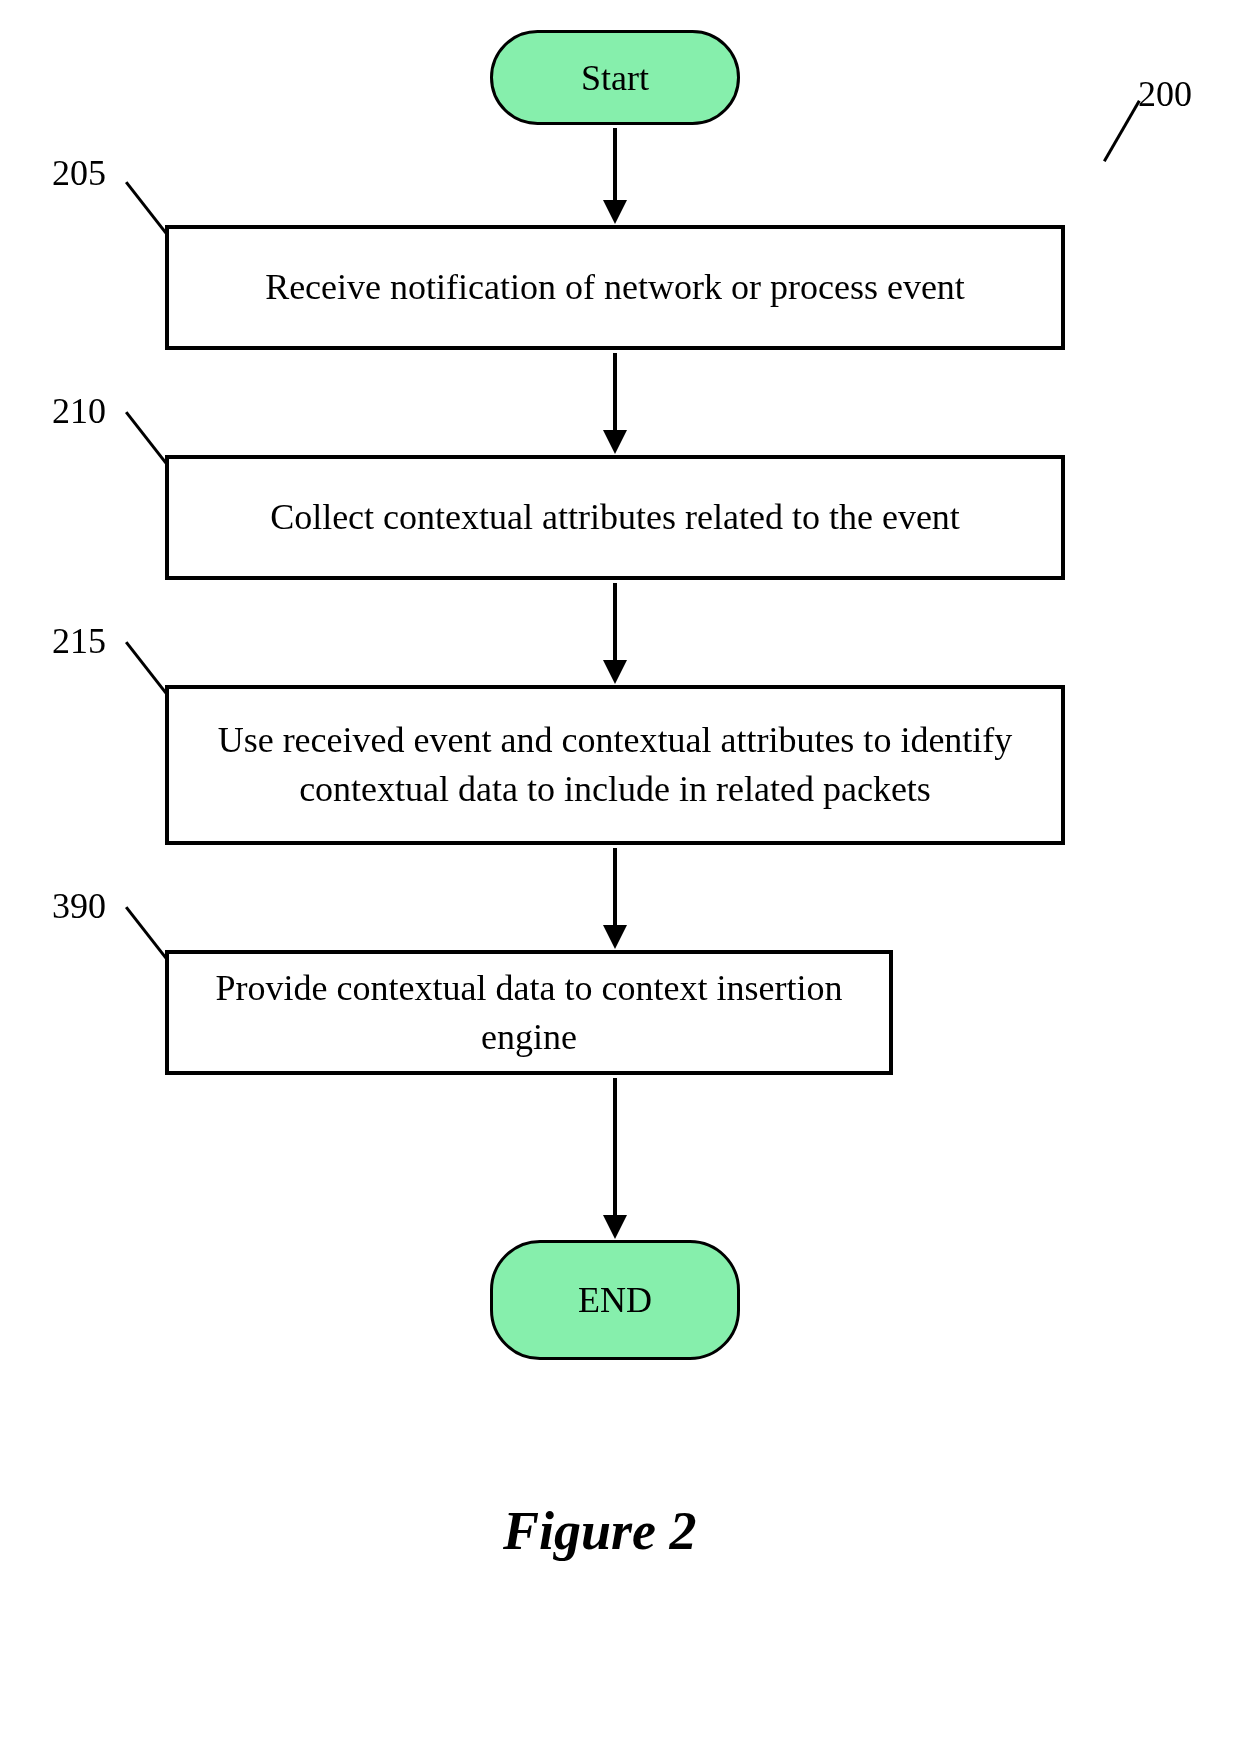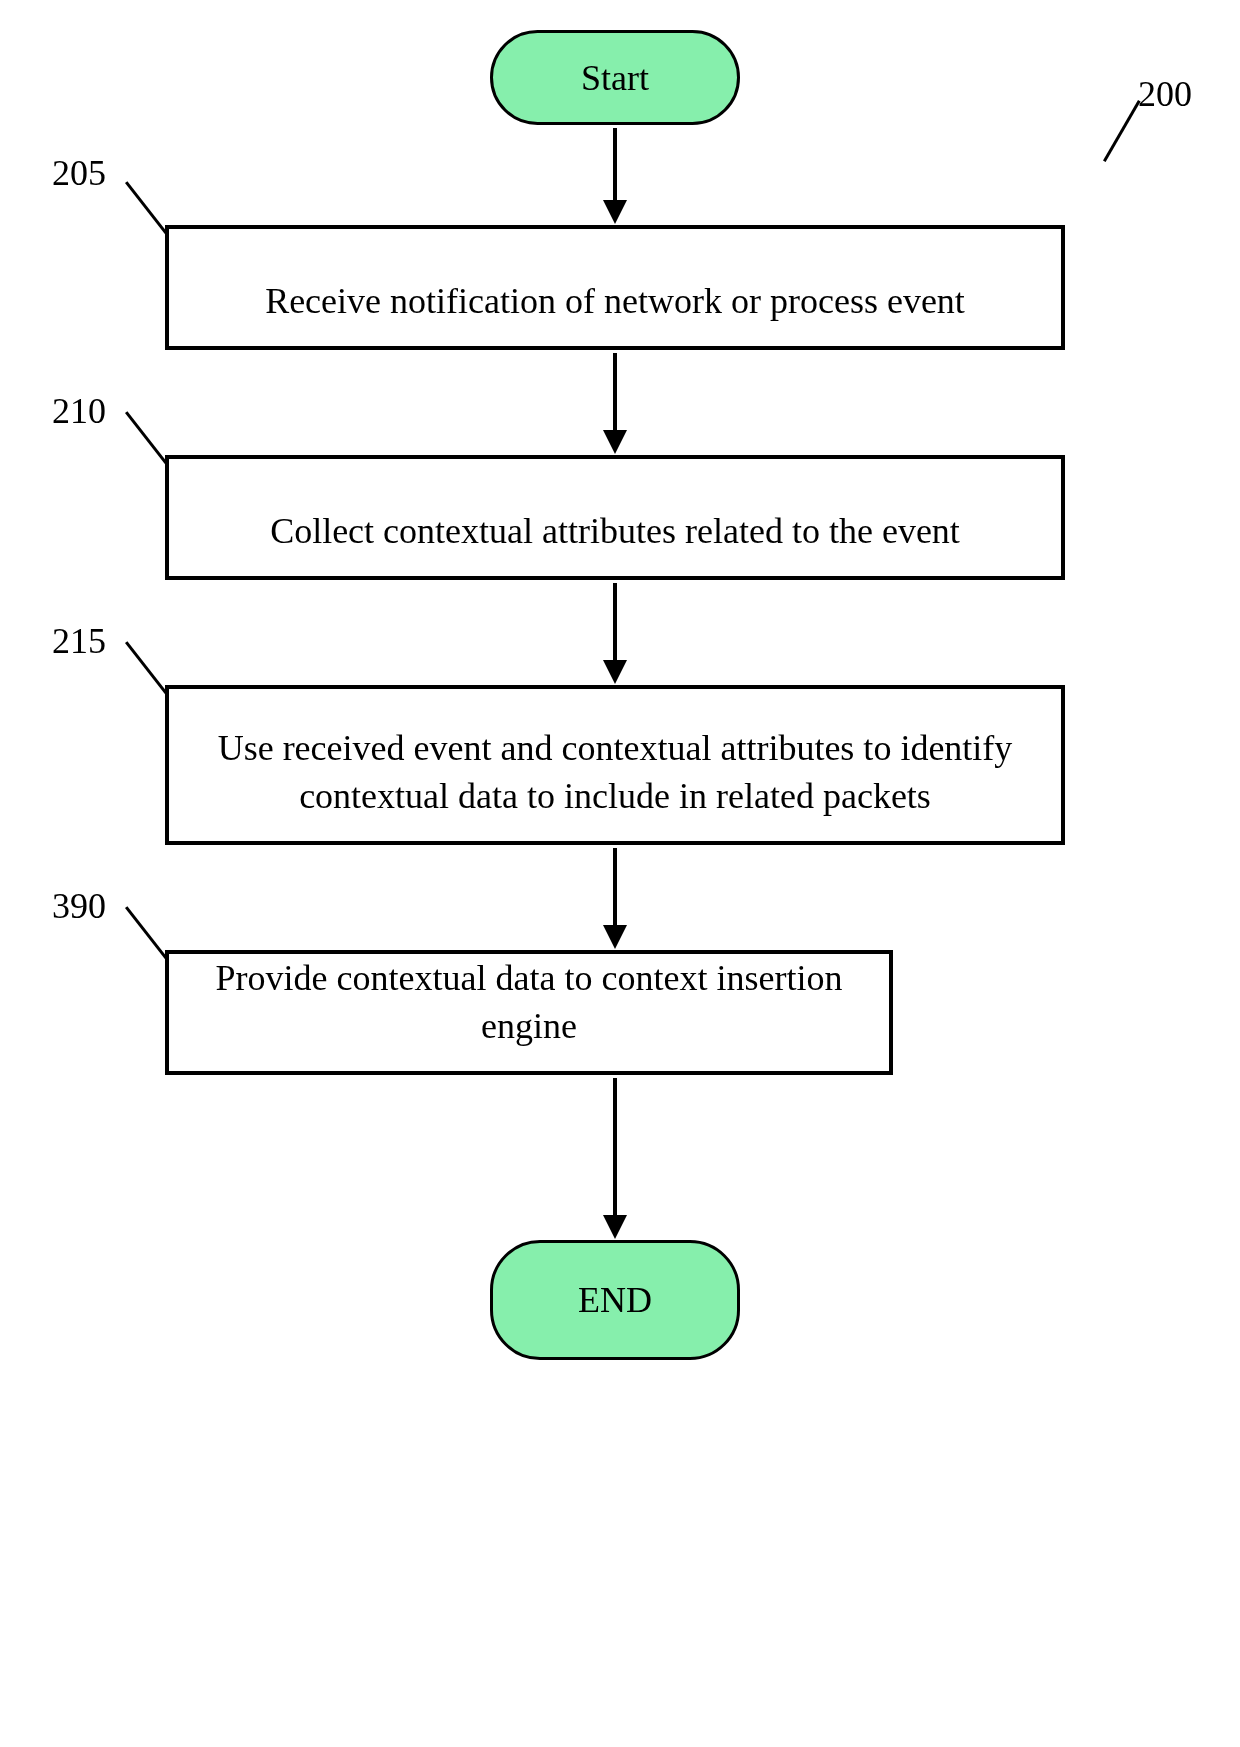--- a/index.html
+++ b/index.html
@@ -26,21 +26,21 @@
       display: flex;
       align-items: center;
       justify-content: center;
       font-size: 36px;
       background: #86efac;
     }
     .process-box {
       position: absolute;
       border: 4px solid black;
       display: flex;
-      align-items: flex-end;
+      align-items: center;
       justify-content: center;
       text-align: center;
       padding: 20px 30px;
       font-size: 36px;
       background: white;
       line-height: 1.35;
     }
     .label {
       position: absolute;
       font-size: 36px;
@@ -123,14 +123,15 @@
     <span>Provide contextual data to context insertion engine</span>
   </div>
 
   <div class="arrow-line" style="left: 613px; top: 1078px; width: 4px; height: 140px;"></div>
   <div class="arrow-head" style="left: 603px; top: 1215px;"></div>
 
   <div class="terminal" style="left: 490px; top: 1240px; width: 250px; height: 120px; justify-content: center;">
     <span>END</span>
   </div>
 
+  <div class="figure-caption" style="left: 503px; top: 1500px;">Figure 2</div>
 
 </div>
 
 </body></html>

